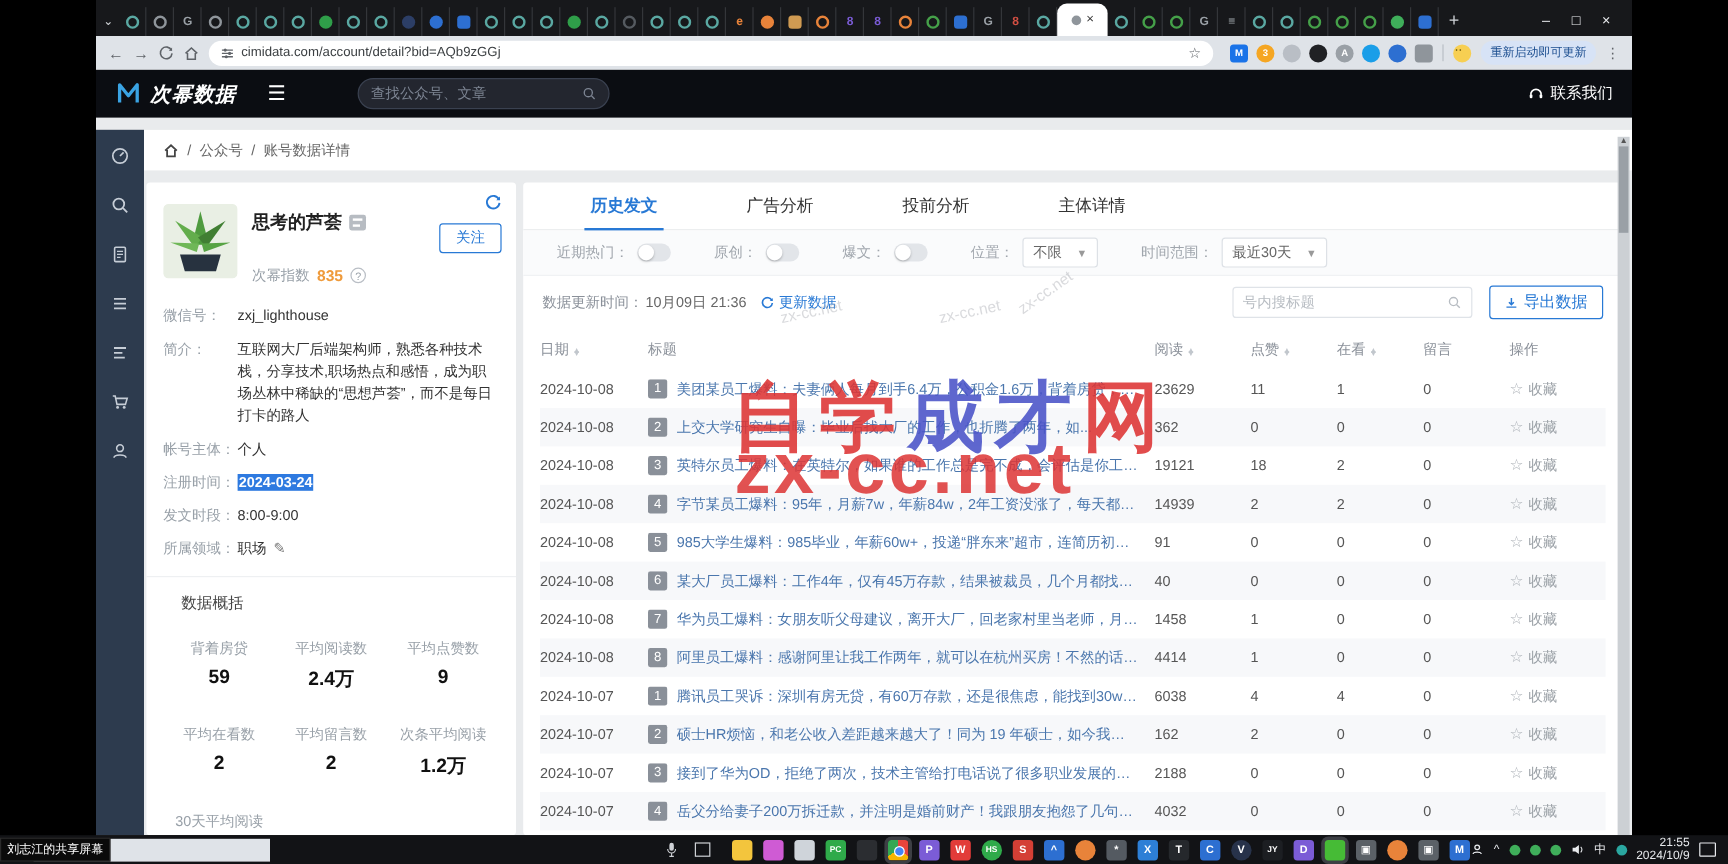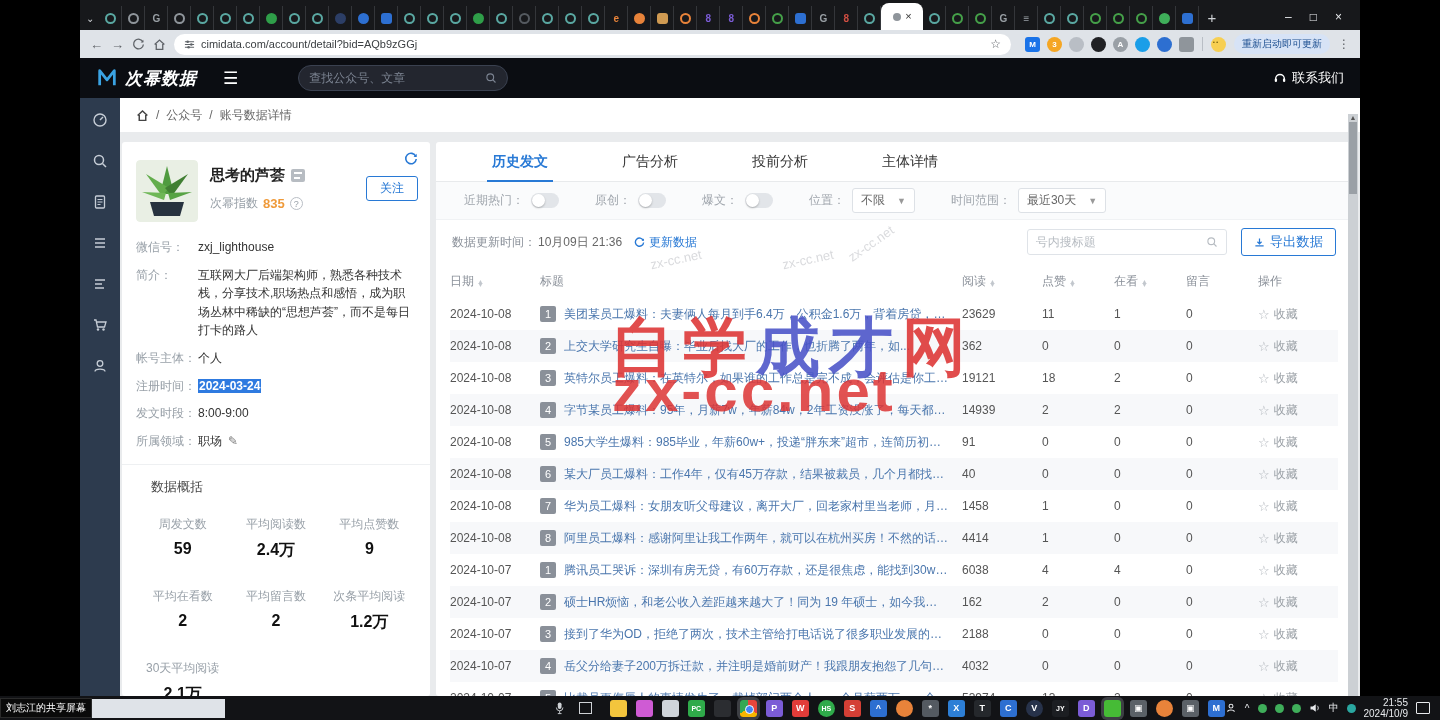--- a/index.html
+++ b/index.html
@@ -38,21 +38,21 @@
     justify-content:center; font-size:8px; color:#fff; font-weight:bold; }
   .ext.sq { border-radius:3px; }
   .sep { width:1px; height:14px; background:#b9bec5; }
   .emoji { width:15px; height:15px; border-radius:50%; background:#f7cf52; position:relative; }
   .emoji:before { content:"• •"; position:absolute; left:2px; top:2px; font-size:5px; color:#5a4a00; }
   .updatepill { background:#d7e3f6; color:#1a4d8f; font-size:10px; padding:3px 8px;
     border-radius:10px; white-space:nowrap; }
   .kebab { color:#5f6368; font-size:12px; }
 
   
-  .apparea { flex:1; display:flex; flex-direction:column; position:relative; overflow:hidden; }
+  .apparea { flex:1; display:flex; flex-direction:column; position:relative; overflow:hidden;gap:10px; }
   .appheader { height:40px; background:#0b0d12; display:flex; align-items:center;
     padding:0 16px; flex:0 0 auto; }
   .logowrap { display:flex; align-items:center; gap:7px; }
   .logotext { color:#fff; font-size:17px; font-weight:bold; font-style:italic; letter-spacing:1px; }
   .burger { color:#fff; font-size:17px; margin-left:26px; }
   .hsearch { margin-left:60px; width:210px; height:26px; background:#23262f;
     border:1px solid #3a4150; border-radius:14px; display:flex; align-items:center;
     padding:0 10px; }
   .hsearch span { color:#7c8492; font-size:12px; flex:1; }
   .contact { margin-left:auto; color:#fff; font-size:13px; display:flex; align-items:center; gap:5px; }
@@ -71,21 +71,21 @@
   .refreshbtn { position:absolute; right:12px; top:10px; }
   .followbtn { position:absolute; right:12px; top:34px; border:1px solid #2879d5;
     color:#2879d5; font-size:12px; padding:3px 13px; border-radius:3px; background:#fff; }
   .phead { display:flex; gap:12px; margin-top:4px; }
   .avatar { width:62px; height:62px; border-radius:4px; flex:0 0 auto; }
   .pname { font-size:15px; font-weight:bold; color:#222; margin-top:6px; display:flex; align-items:center; }
   .pbadge { display:inline-block; width:14px; height:13px; background:#b7bcc2; border-radius:2px;
     margin-left:6px; position:relative; }
   .pbadge:before { content:""; position:absolute; left:3px; top:3px; right:3px; height:2px; background:#fff; }
   .pbadge:after { content:""; position:absolute; left:3px; bottom:3px; right:5px; height:2px; background:#fff; }
-  .indexrow { margin-top:10px; color:#98a0a8; display:flex; align-items:center; gap:5px; }
+  .indexrow { margin-top:26px; color:#98a0a8; display:flex; align-items:center; gap:5px;justify-content:space-between; }
   .indexval { color:#ef9a3a; font-weight:bold; font-size:13px; }
   .qmark { width:13px; height:13px; border:1px solid #b9bec5; border-radius:50%; color:#98a0a8;
     font-size:9px; display:inline-flex; align-items:center; justify-content:center; }
   .fields { margin-top:16px; display:flex; flex-direction:column; gap:9px; }
   .frow { display:flex; line-height:1.55; }
   .flabel { color:#98a0a8; flex:0 0 62px; }
   .fval { color:#333; }
   .sel { background:#2e7ae0; color:#fff; font-weight:bold; padding:0 1px; }
   .pencil { color:#777; margin-left:6px; font-size:12px; }
   .pdivider { border-top:1px solid #eef0f2; margin:14px -14px 0 -14px; }
@@ -499,21 +499,21 @@
                   <div class="frow">
                     <span class="flabel">所属领域：</span>
                     <span class="fval">职场</span>
                     <span class="pencil">✎</span>
                   </div>
                 </div>
               <div class="pdivider"></div>
               <div class="sumtitle">数据概括</div>
               <div class="statgrid">
                   <div class="stat">
-                    <div class="sl">周发文数</div>
+                    <div class="sl">背着房贷</div>
                     <div class="sv">59</div>
                   </div>
                   <div class="stat">
                     <div class="sl">平均阅读数</div>
                     <div class="sv">2.4万</div>
                   </div>
                   <div class="stat">
                     <div class="sl">平均点赞数</div>
                     <div class="sv">9</div>
                   </div>

